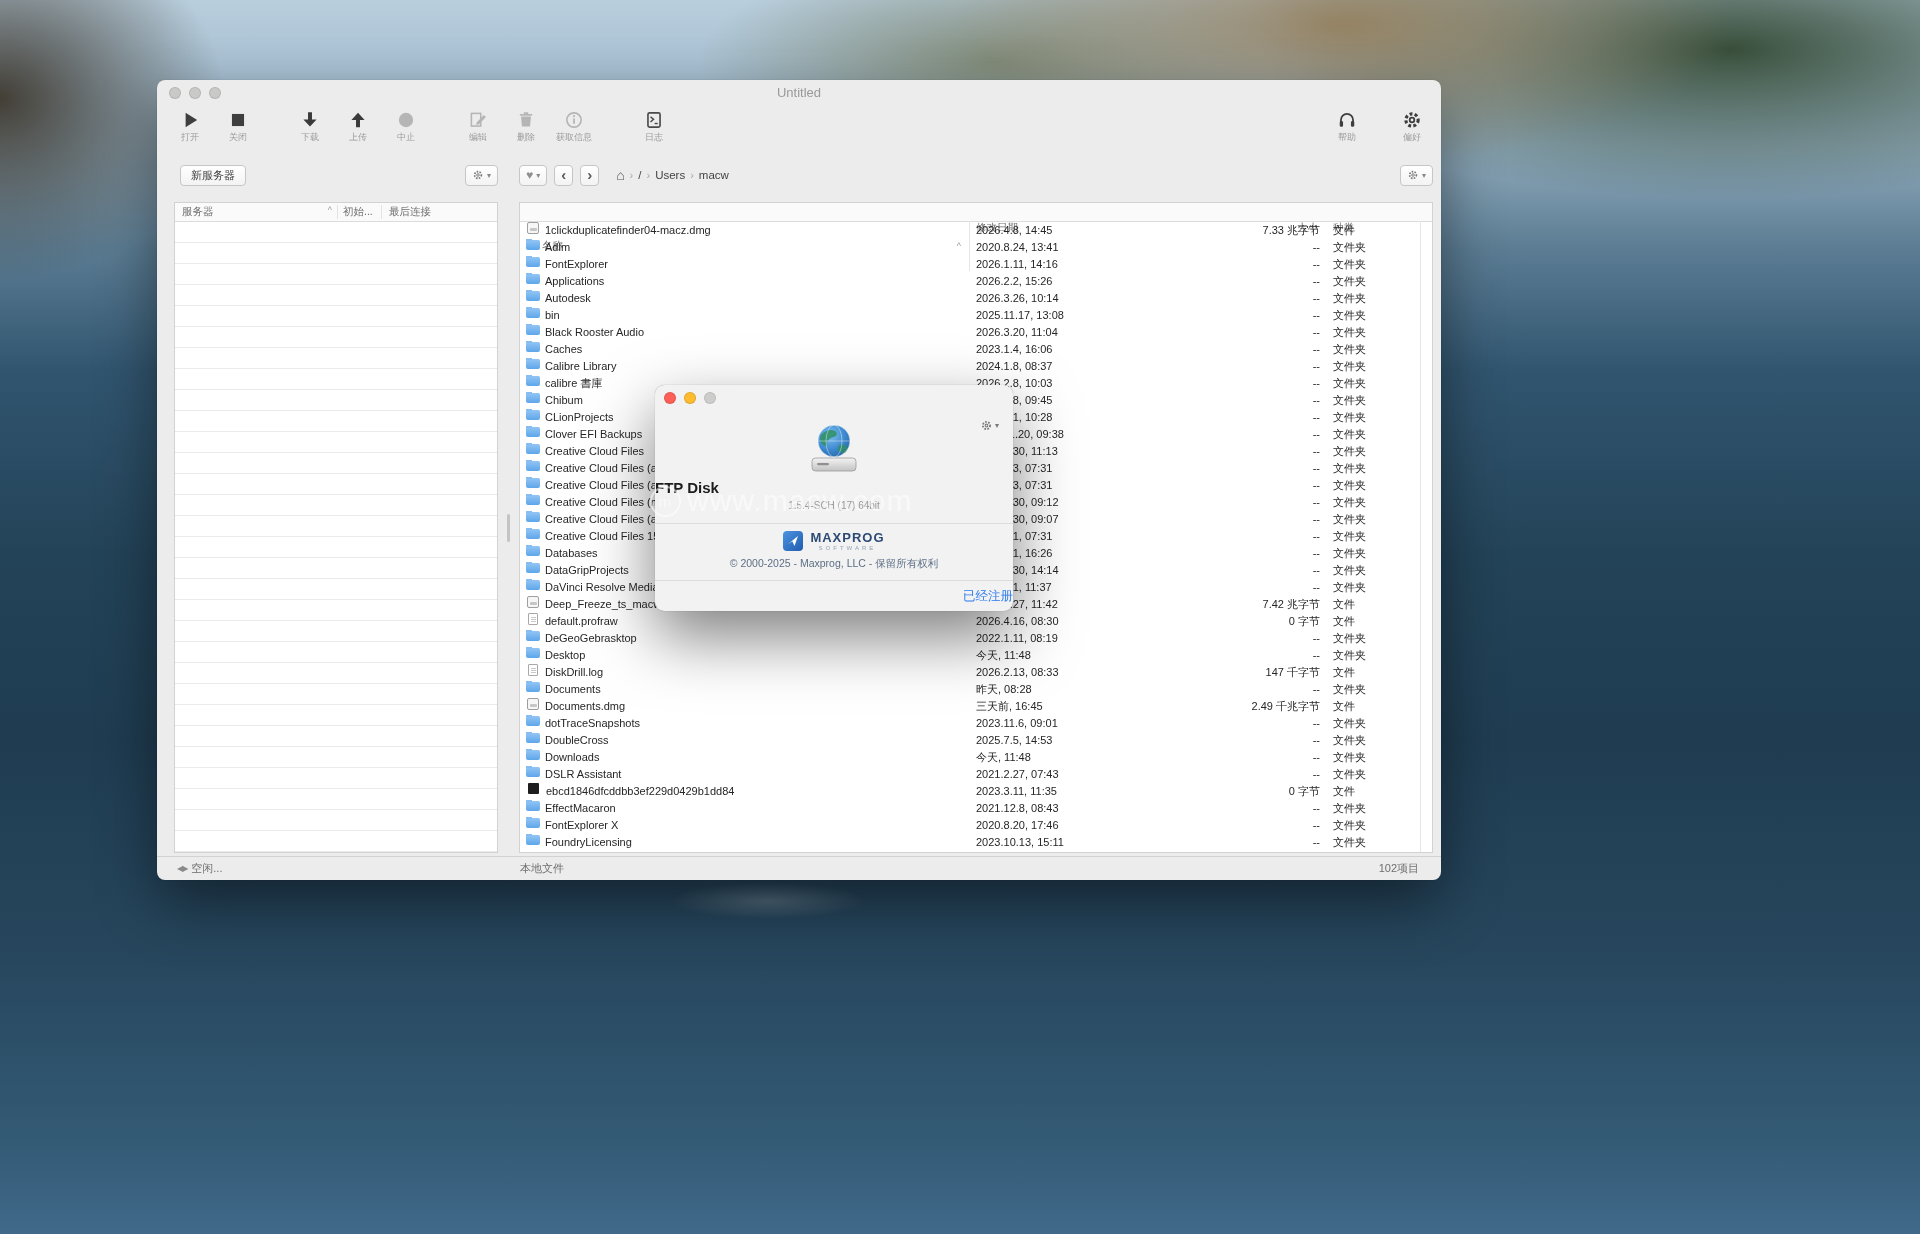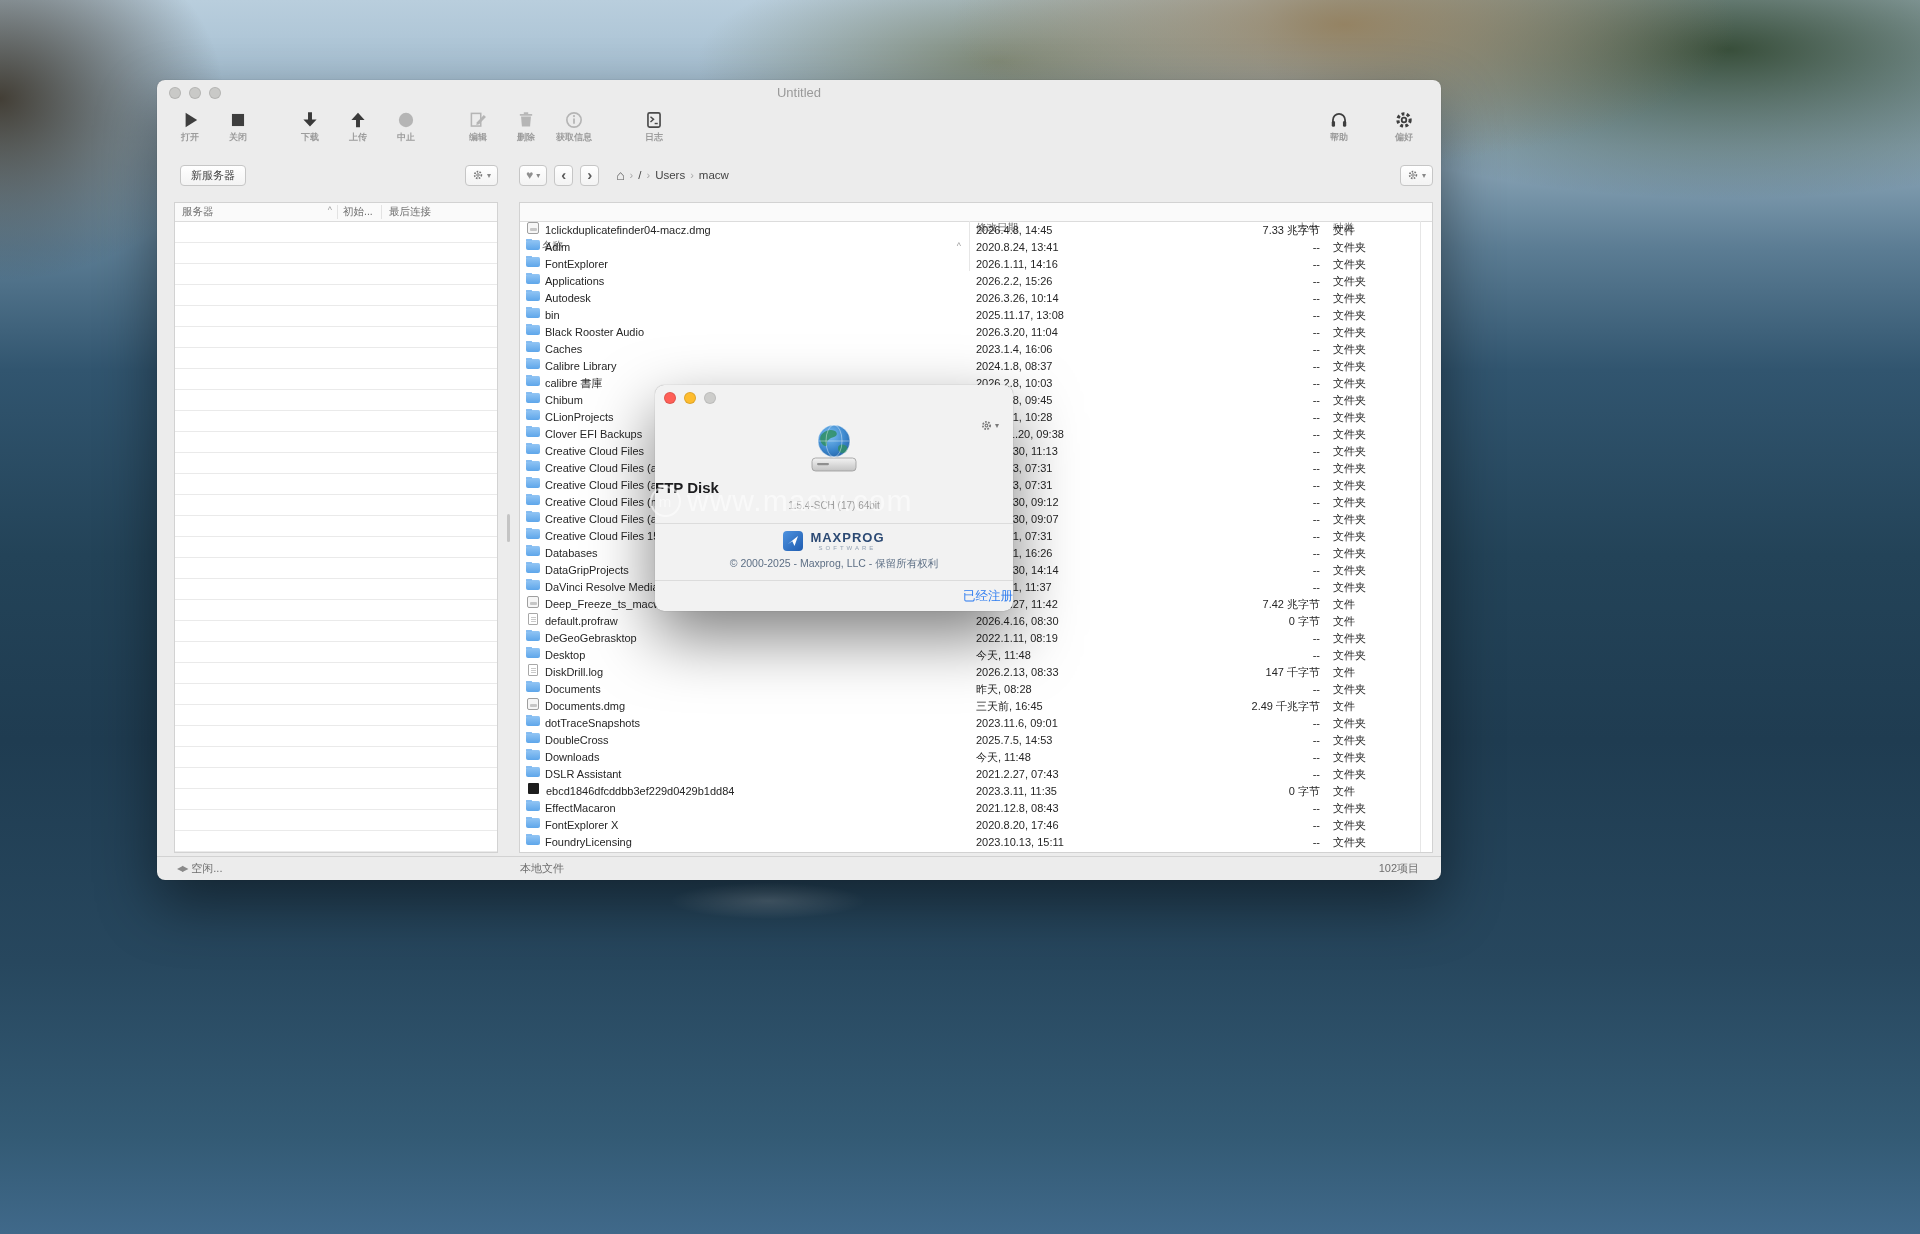--- a/index.html
+++ b/index.html
@@ -19,21 +19,21 @@
     position:absolute;left:157px;top:80px;width:1284px;height:800px;
     background:#ececec;border-radius:8px;
     box-shadow:0 24px 60px rgba(0,0,0,.45),0 0 1px rgba(0,0,0,.35);
     display:flex;flex-direction:column;z-index:1;
   }
   .titlebar{height:26px;position:relative;flex:0 0 auto;}
   .lights{position:absolute;left:12px;top:7px;display:flex;gap:8px;}
   .light{width:12px;height:12px;border-radius:50%;background:#c9c9c7;border:1px solid rgba(0,0,0,.10);box-sizing:border-box;}
   .wtitle{text-align:center;line-height:26px;font-size:13px;color:#9a9a9a;}
   
-  .toolbar{height:50px;flex:0 0 auto;display:flex;align-items:flex-start;padding:2px 14px 0 10px;font-weight:bold;}
+  .toolbar{height:50px;flex:0 0 auto;display:flex;align-items:flex-start;padding:2px 6px 0 10px;}
   .tgroup{display:flex;gap:2px;}
   .tgroup.g1{margin-right:26px;} .tgroup.g2{margin-right:26px;} .tgroup.g3{margin-right:34px;}
   .tbtn{display:flex;flex-direction:column;align-items:center;min-width:42px;padding:1px 2px;cursor:default;}
   .tbtn svg{width:22px;height:22px;}
   .tlabel{font-size:9px;color:#9c9c9c;margin-top:0px;white-space:nowrap;}
   .tright{margin-left:auto;display:flex;gap:19px;}
   
   .navrow{height:34px;flex:0 0 auto;display:flex;align-items:center;padding:0 8px 6px 17px;}
   .nav-left{width:324px;flex:0 0 auto;display:flex;align-items:center;justify-content:space-between;padding-left:6px;box-sizing:border-box;}
   .nav-gapc{width:21px;flex:0 0 auto;}

